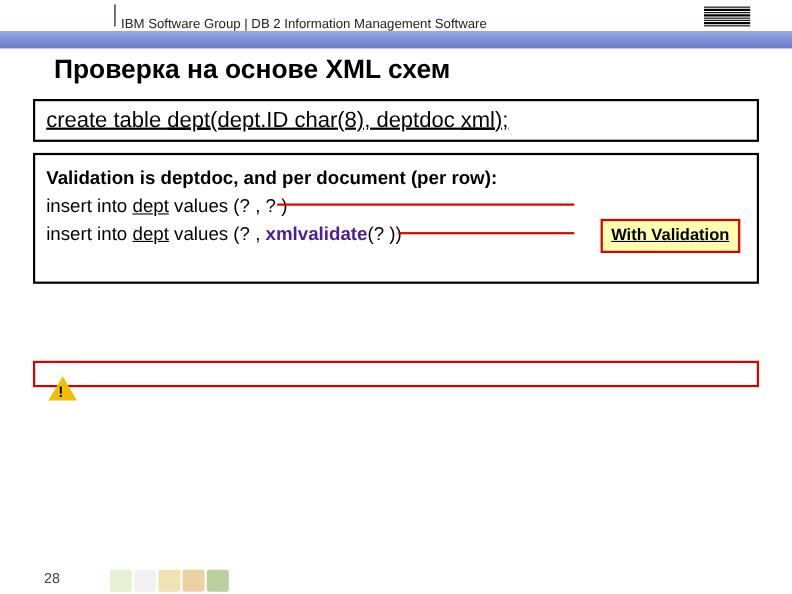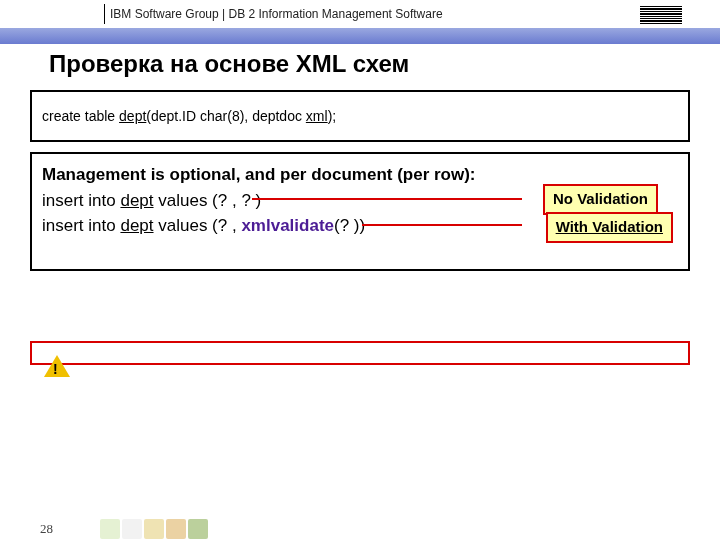--- a/index.html
+++ b/index.html
@@ -9,21 +9,21 @@
     height: 540px;
     font-family: Arial, Helvetica, sans-serif;
     background: #fff;
     position: relative;
     overflow: hidden;
   }
   .header {
     background: #fff;
     height: 28px;
     display: flex;
-    align-items: center;
+    align-items: flex-end;
     padding-left: 110px;
     position: relative;
   }
   .header-vline {
     position: absolute;
     left: 104px;
     top: 4px;
     bottom: 4px;
     width: 1px;
     background: #000;
@@ -51,22 +51,23 @@
   .title {
     font-size: 24px;
     font-weight: bold;
     color: #000;
     padding: 6px 14px 6px 14px;
     margin-left: 35px;
   }
   .box1 {
     margin: 6px 30px 10px 30px;
     border: 2px solid #000;
-    padding: 16px 10px;
-    font-size: 14px;
+    padding: 6px 10px;
+    font-size: 20px;
+    text-decoration: underline;
   }
   .box2 {
     margin: 0 30px;
     border: 2px solid #000;
     padding: 8px 10px 30px 10px;
     font-size: 17px;
     position: relative;
     line-height: 1.5;
   }
   .u { text-decoration: underline; }
@@ -127,22 +128,20 @@
     font-size: 14px;
     font-weight: bold;
   }
   .footer {
     position: absolute;
     left: 0;
     bottom: 0;
     width: 100%;
     height: 22px;
     display: flex;
-    align-items: center;
-    font-family: Liberation Serif, serif;
   }
   .page-num {
     font-size: 13px;
     color: #444;
     padding-left: 40px;
     width: 60px;
   }
   .footer-deco {
     display: flex;
     gap: 2px;
@@ -173,30 +172,29 @@
 </div>
 <div class="blue-bar"></div>
 
 <div class="title">Проверка на основе XML схем</div>
 
 <div class="box1">
   <span>create table </span><span class="u">dept</span><span>(dept.ID char(8),  deptdoc </span><span class="u">xml</span><span>);</span>
 </div>
 
 <div class="box2">
-  <div class="b">Management is optional, and per document (per row):</div>
+  <div class="b">Validation is deptdoc, and per document (per row):</div>
   <div>
     <span>insert into </span><span class="u">dept</span><span> values (? , ? )</span>
   </div>
   <div>
     <span>insert into </span><span class="u">dept</span><span> values (? , </span><span class="green">xmlvalidate</span><span>(? ))</span>
   </div>
   <div class="line-to-1"></div>
   <div class="line-to-2"></div>
-  <div class="callout callout1">No Validation</div>
   <div class="callout callout2">With Validation</div>
 </div>
 
 <div class="alert-box">
   <div class="alert-icon"></div>
 </div>
 
 <div class="footer">
   <div class="page-num">28</div>
   <div class="footer-deco">

